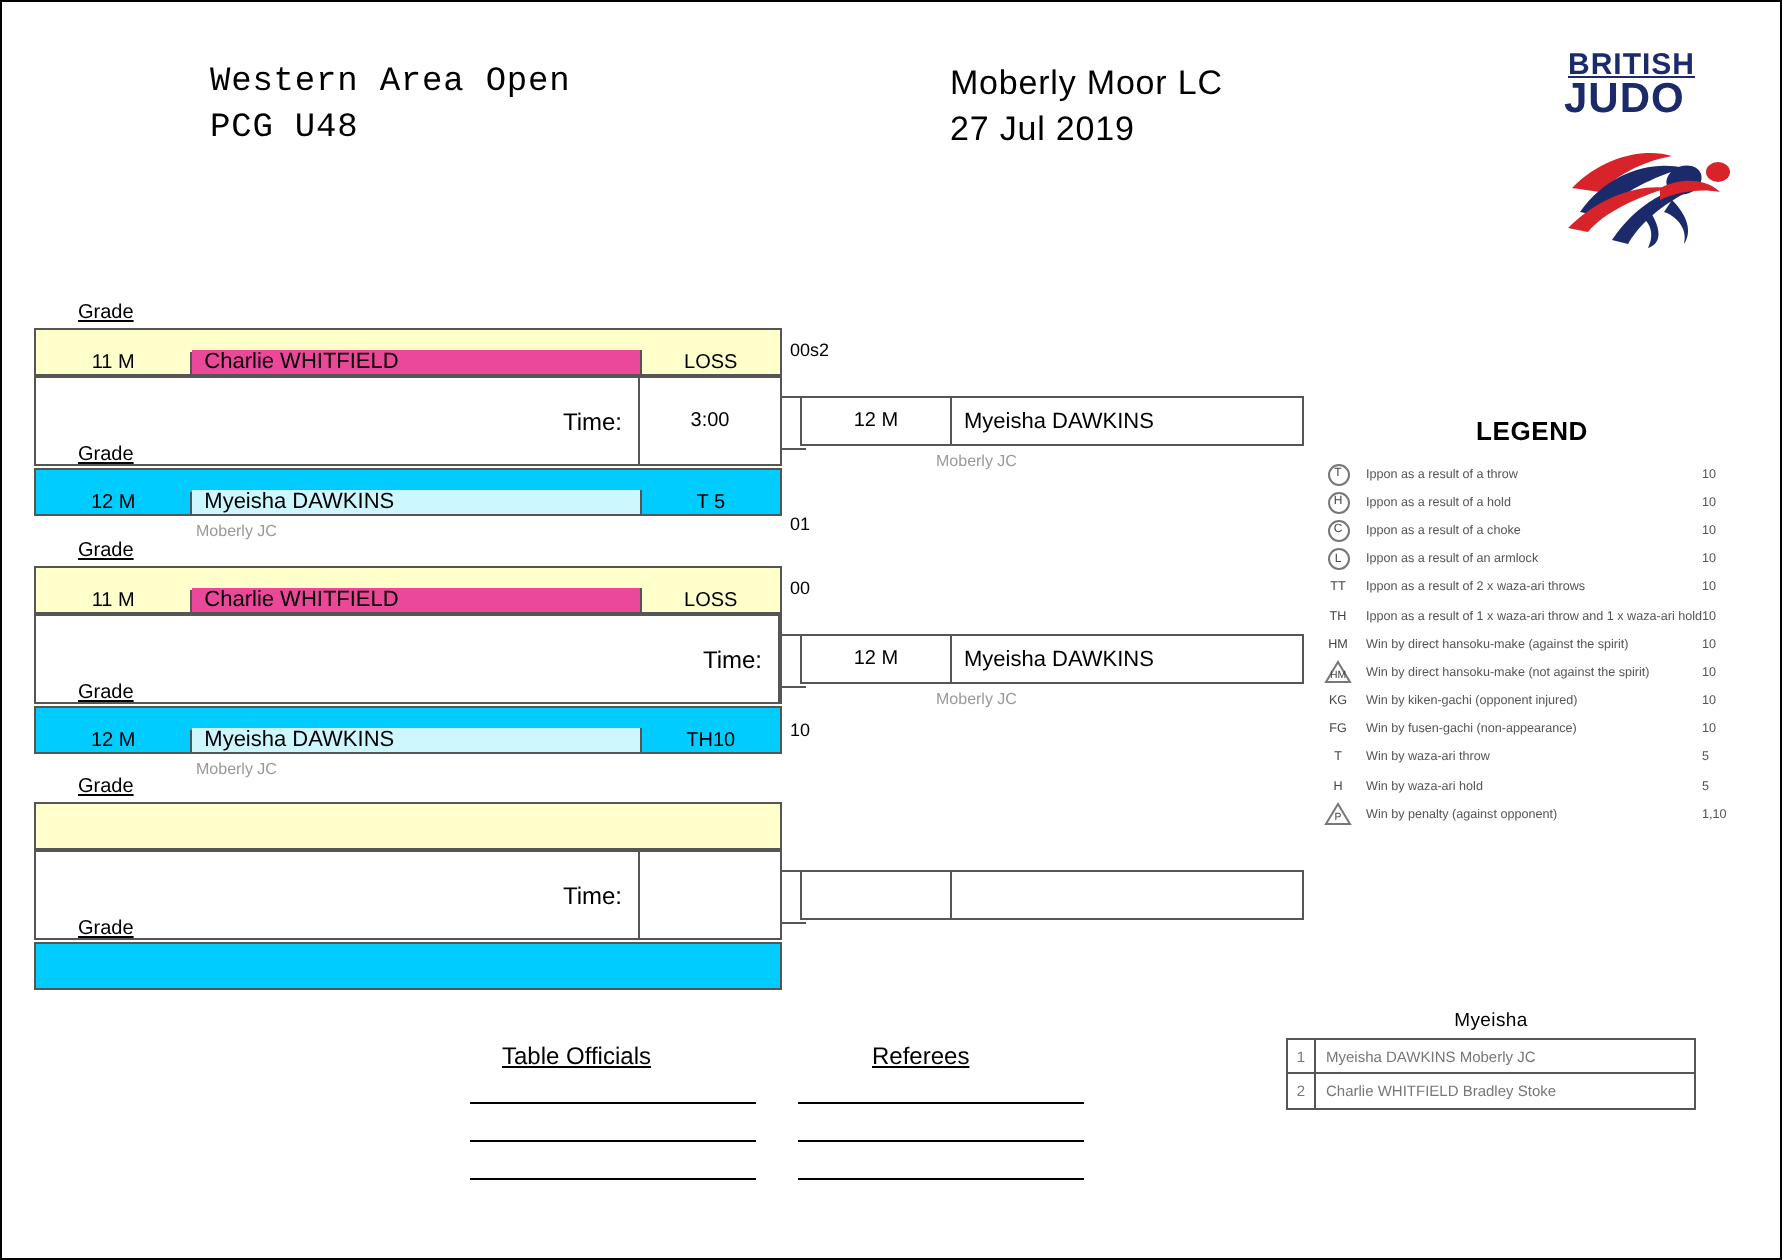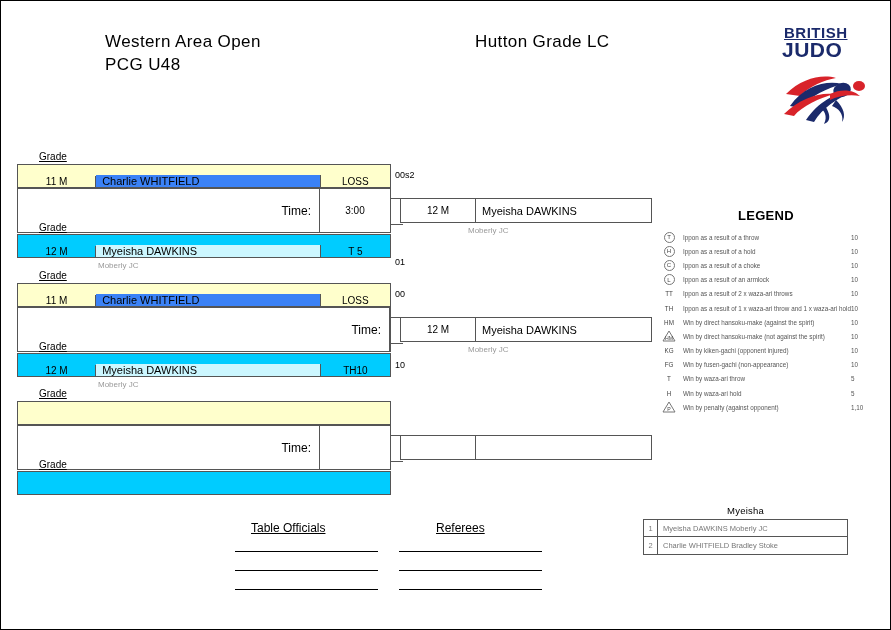--- a/index.html
+++ b/index.html
@@ -13,21 +13,21 @@
     overflow: hidden;
   }
   .page-border {
     position:absolute; left:0; top:0; width:891px; height:630px;
     border:1px solid #000; pointer-events:none;
   }
 
   
   .hdr-title {
     position:absolute; left:105px; top:30px;
-    font-size:17px; line-height:23px; letter-spacing:.4px;
+    font-size:17px; line-height:23px; letter-spacing:.4px;font-family:Liberation Mono, monospace;
   }
   .hdr-venue {
     position:absolute; left:475px; top:30px;
     font-size:17px; line-height:23px; letter-spacing:.4px;
   }
   .logo { position:absolute; left:780px; top:24px; width:95px; height:105px; }
   .logo-txt1 {
     position:absolute; left:4px; top:0px; font-size:15px; font-weight:bold;
     color:#1b2a6b; letter-spacing:.5px;text-decoration:underline;
   }
@@ -56,21 +56,21 @@
   .cell-name {
     width:227px; border-right:1px solid #555;
     display:flex; align-items:center; padding-left:6px;
     font-size:11px;
   }
   .cell-score {
     width:70px; display:flex; align-items:center; justify-content:center;
     font-size:10px;
   }
   .top-row { background:#ffffcc; }
-  .top-row .cell-name { background:#3b82f6; }
+  .top-row .cell-name { background:#ec4899; }
   .bot-row { background:#00ccff; }
   .bot-row .cell-name { background:#ccf7ff; }
 
   .club {
     position:absolute; font-size:8px; color:#999; white-space:nowrap;
   }
 
   .pts {
     position:absolute; font-size:9px; color:#000; white-space:nowrap;
   }
@@ -158,21 +158,22 @@
 <body>
 
 <div class="page-border"></div>
 
 <div class="hdr-title">
   <div>Western Area Open</div>
   <div>PCG U48</div>
 </div>
 
 <div class="hdr-venue">
-  <div>Hutton Grade LC</div>
+  <div>Moberly Moor LC</div>
+  <div>27 Jul 2019</div>
 </div>
 
 <div class="logo">
   <div class="logo-txt1">BRITISH</div>
   <div class="logo-txt2">JUDO</div>
   <svg class="logo-fig" viewBox="0 0 95 62">
     <path d="M6 30 C22 14, 42 10, 56 14 C44 16, 30 22, 20 32 Z" fill="#d8232a"></path>
     <path d="M10 42 C24 22, 46 16, 62 20 C48 24, 30 32, 20 44 Z" fill="#1b2a6b"></path>
     <path d="M4 50 C20 34, 40 28, 54 30 C40 34, 22 42, 14 52 Z" fill="#d8232a"></path>
     <path d="M26 56 C38 38, 56 28, 72 28 C58 34, 42 44, 34 58 Z" fill="#1b2a6b"></path>

